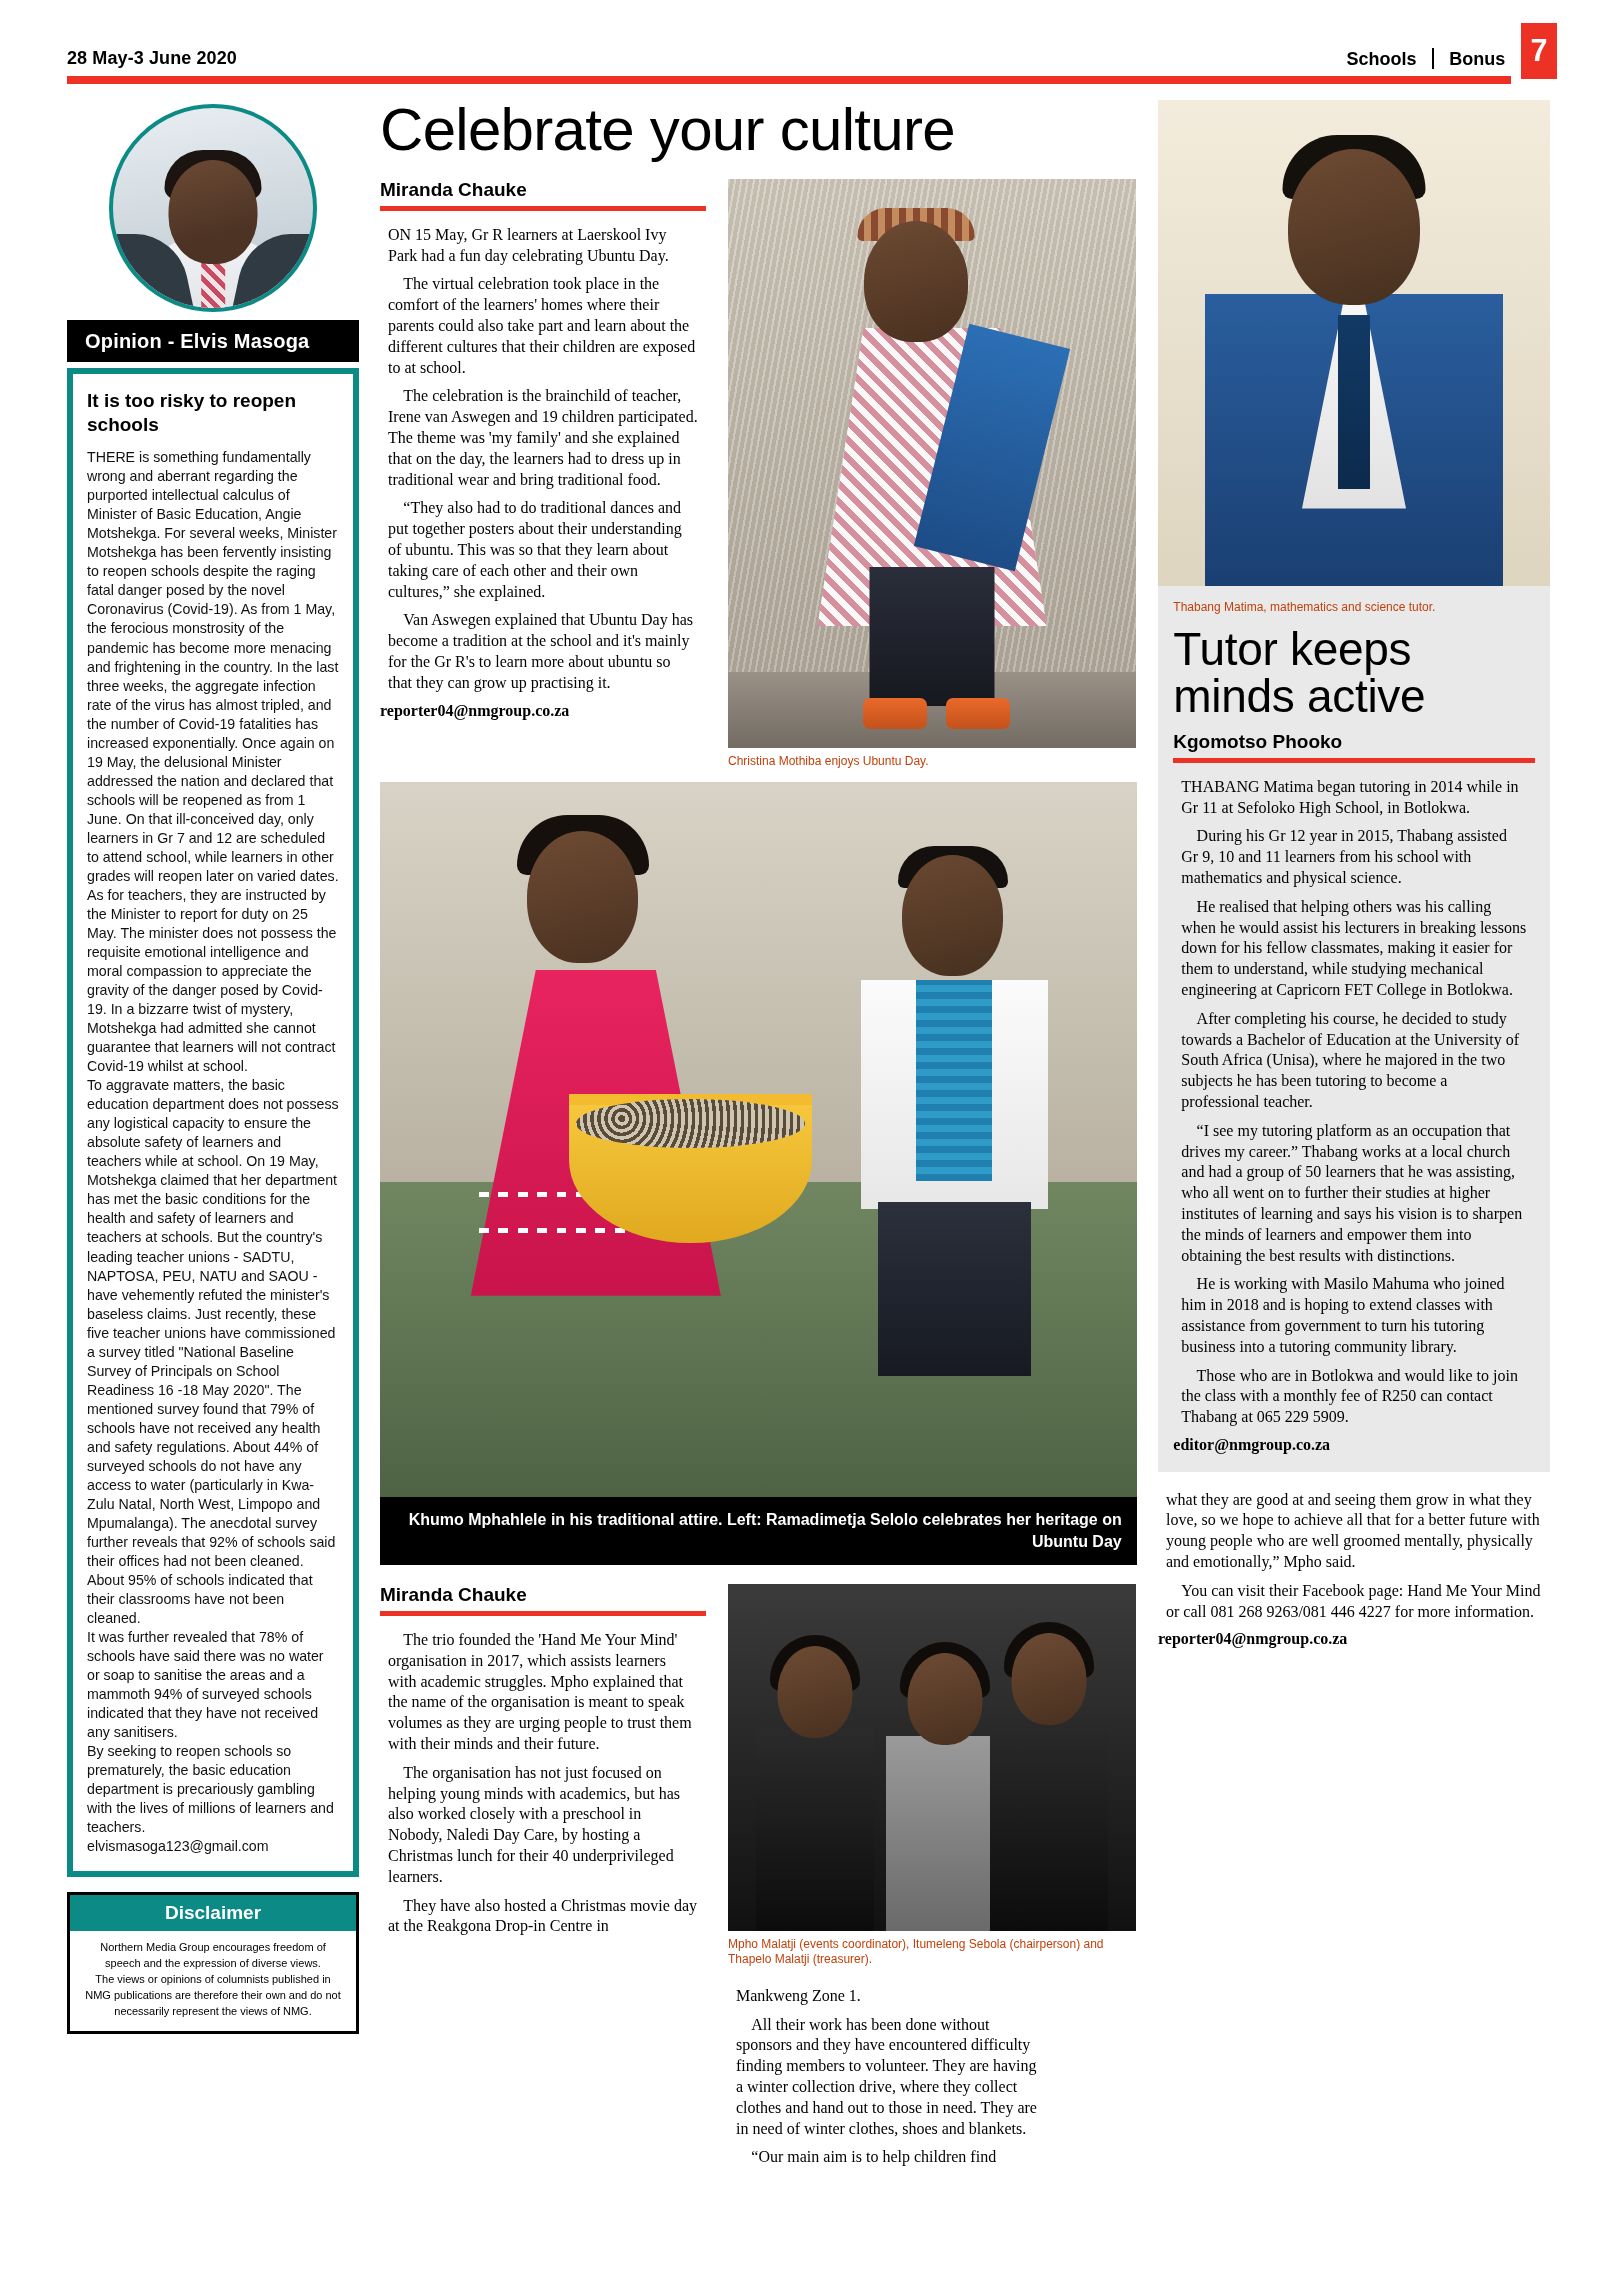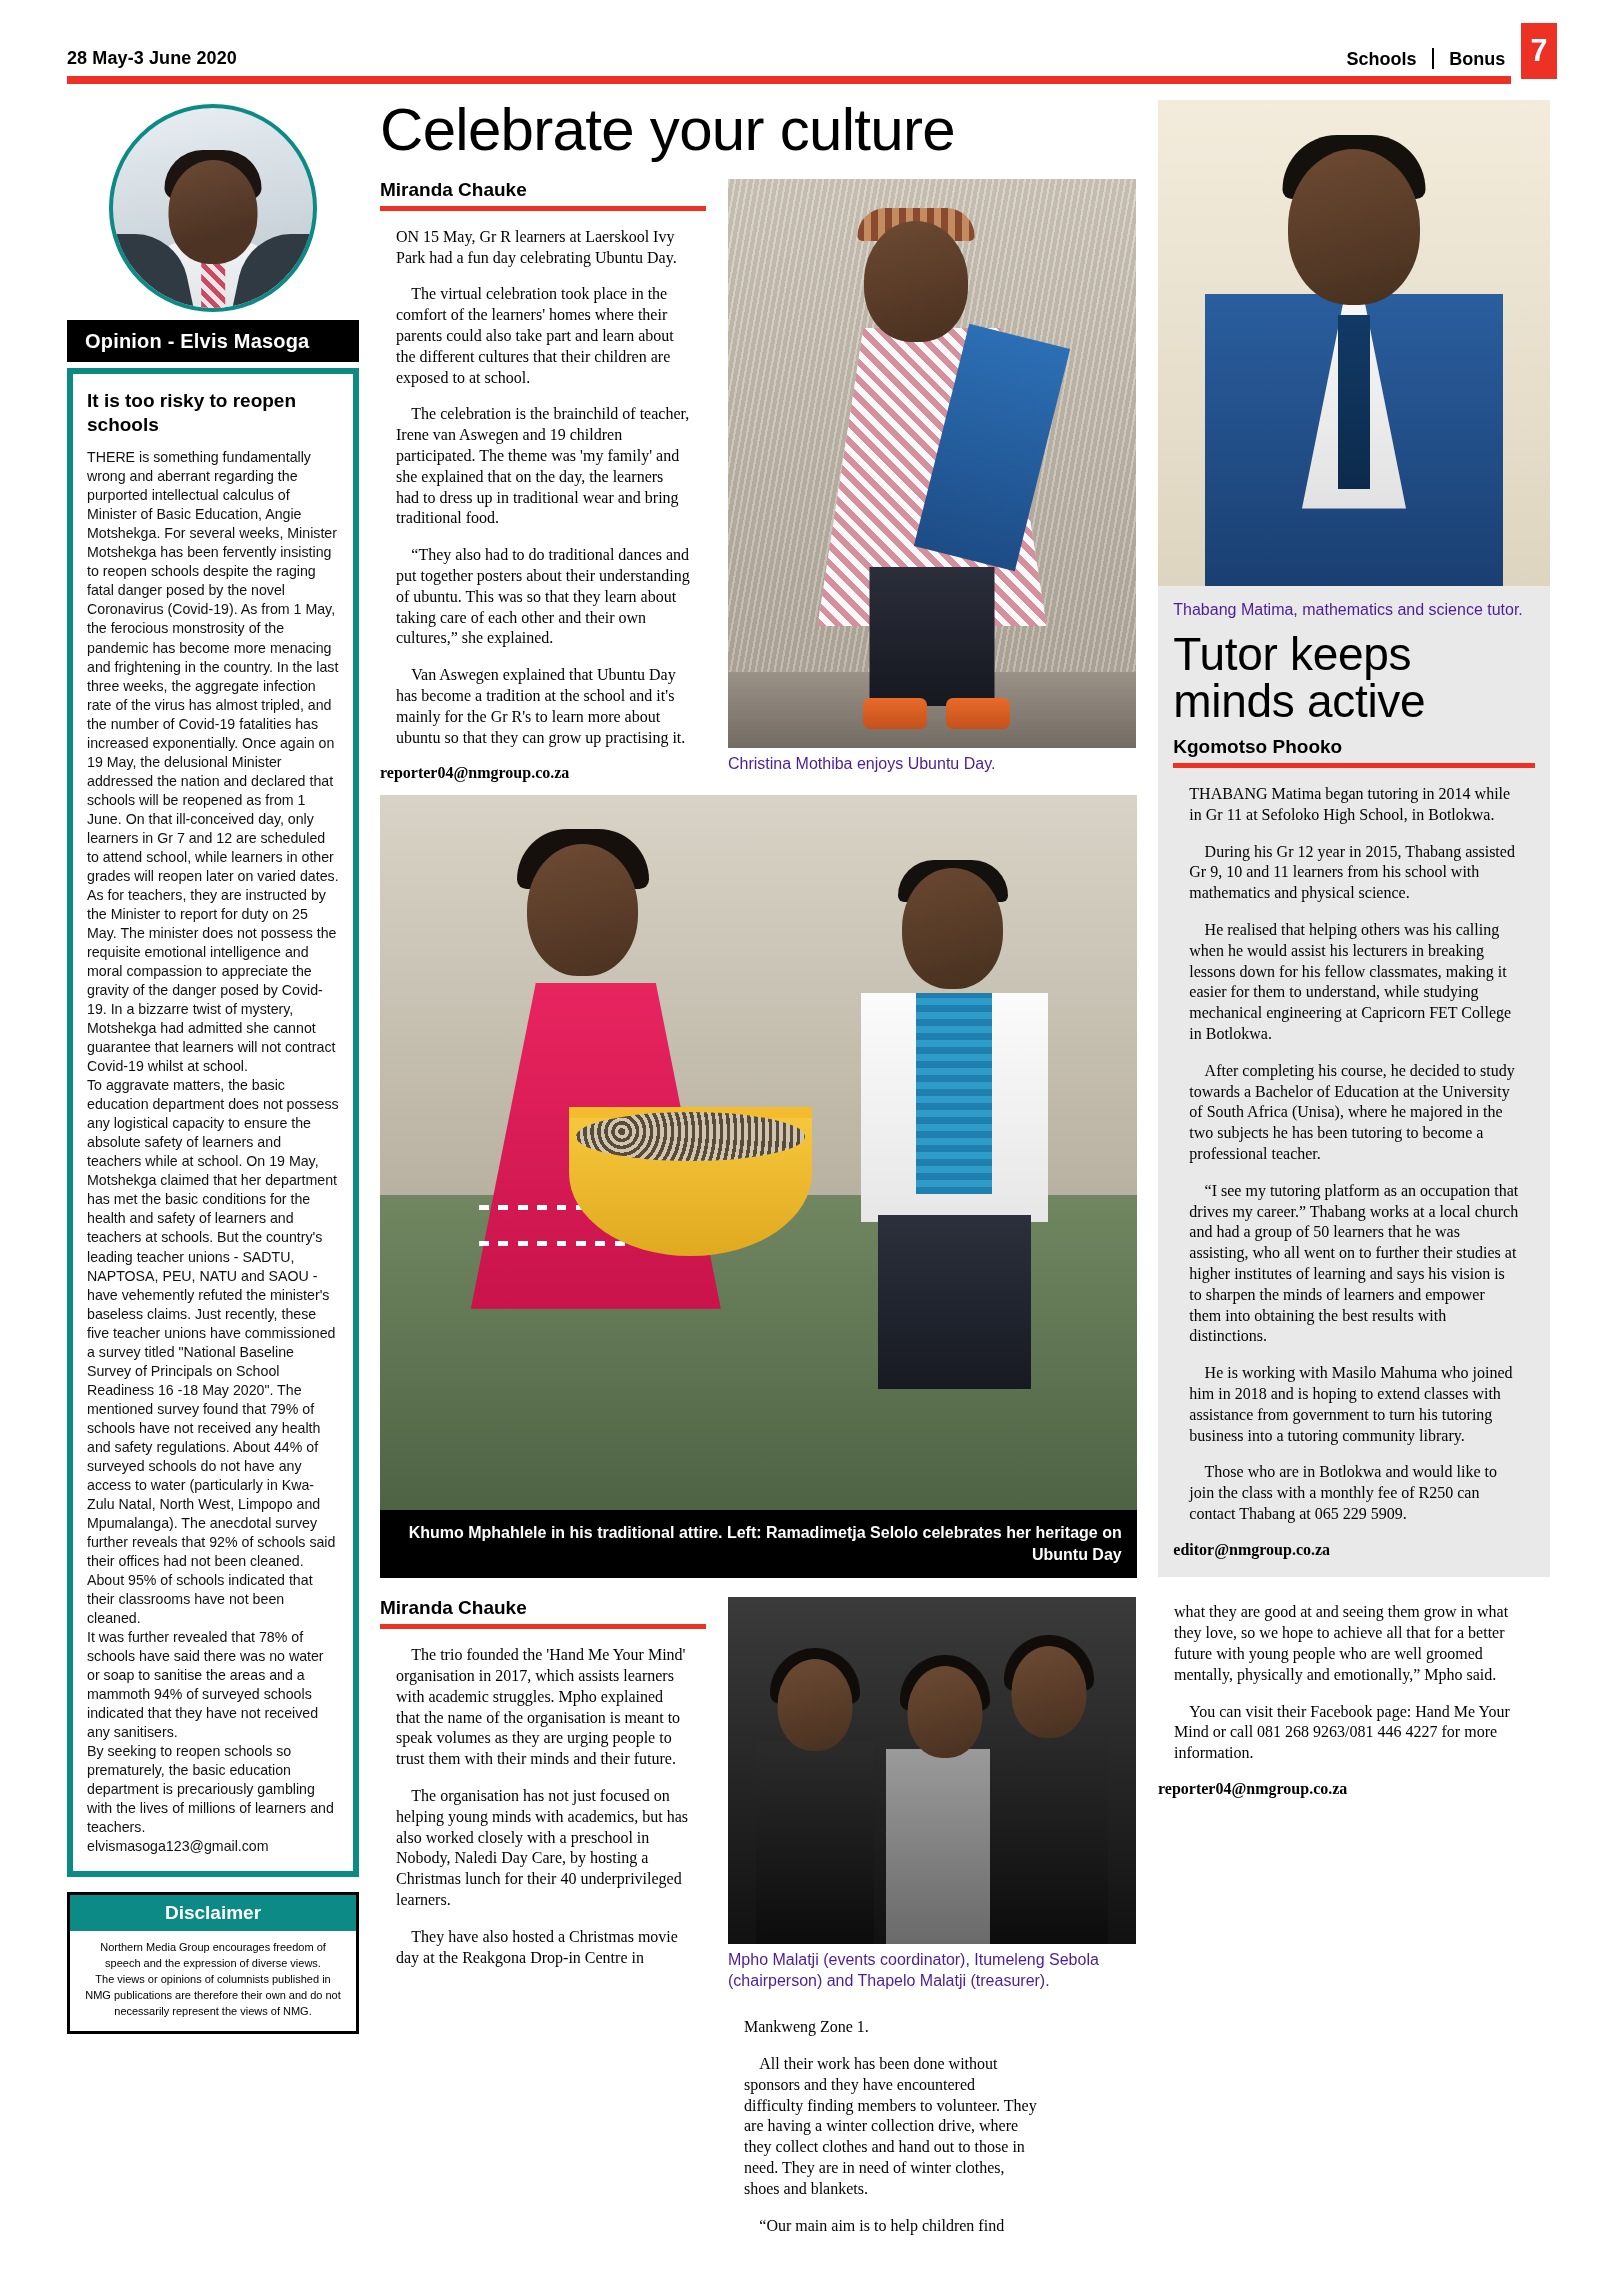--- a/index.html
+++ b/index.html
@@ -98,31 +98,31 @@
   .byline-rule { height: 4.9px; background: #ed3124; margin-top: 4.9px; margin-bottom: 14px; }
 
   .mid-top { display: flex; gap: 22px; }
   .mid-text-col { width: 326px; flex: 0 0 326px; }
   .mid-photo-col { width: 408px; flex: 0 0 408px; }
 
   .article-body {
     font-family: "Liberation Serif", serif;
     font-size: 16px; line-height: 1.30; color: #000; text-align: left;
   }
-  .article-body p { margin: 16px; text-indent: 15.3px; }
+  .article-body p { margin: 8px; text-indent: 15.3px; }
   .article-body p.first { text-indent: 0; }
   .article-email {
     font-family: "Liberation Serif", serif;
     font-size: 16px; font-weight: 700; color: #000; margin-top: 1.4px;
   }
 
   
   .photo { position: relative; overflow: hidden; background: #ddd; }
   .photo-caption {
-    font-size: 16px; color: #4c1d95; padding-top: 5.6px; line-height: 1.3;
+    font-size: 12px; color: #c2410c; padding-top: 5.6px; line-height: 1.3;
   }
 
   .photo-girl { height: 569px; background: linear-gradient(180deg,#b9b2a4 0%,#cfc8ba 40%,#9e968a 100%); }
   .photo-girl .wall { position: absolute; inset: 0; background:
       repeating-linear-gradient(100deg, rgba(255,255,255,.25) 0 2.1px, rgba(160,150,140,.18) 2.1px 6.2px),
       linear-gradient(180deg,#cdc6b8,#a69d90); }
   .photo-girl .kid-head {
     position: absolute; left: 46%; top: 42px; transform: translateX(-50%);
     width: 104px; height: 121px; border-radius: 50% 50% 45% 45%;
     background: linear-gradient(165deg,#6d4a33,#49301f);

